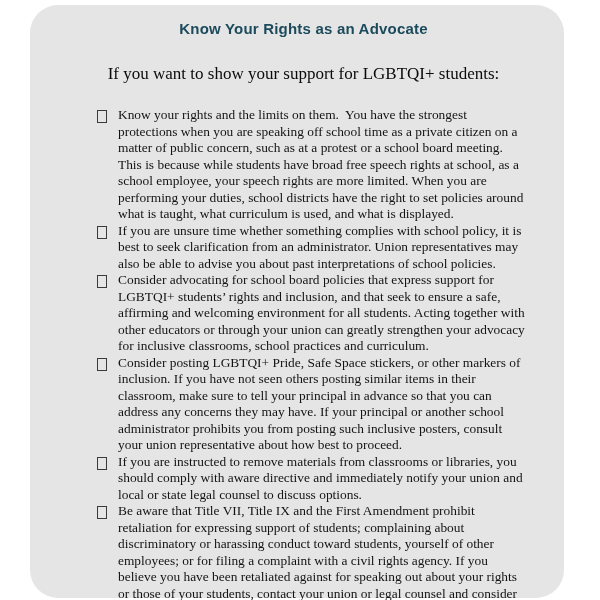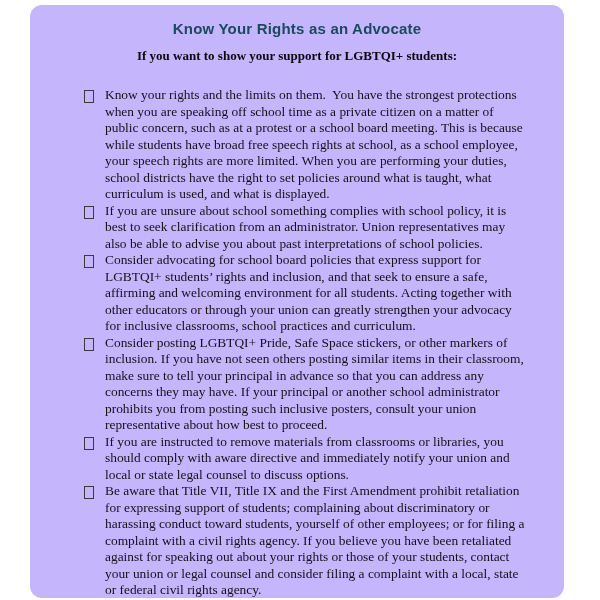--- a/index.html
+++ b/index.html
@@ -10,39 +10,40 @@
     background: #ffffff;
     overflow: hidden;
     font-family: "Liberation Serif", serif;
   }
   .card {
     position: absolute;
     left: 30px;
     top: 5px;
     width: 534px;
     height: 593px;
-    background: #c4b5fd;
-    border-radius: 12px;
+    background: #e5e5e5;
+    border-radius: 28px;
     box-sizing: border-box;
+    padding-left: 13px;
   }
   .title {
     margin-top: 15px;
     text-align: center;
     font-family: "Liberation Sans", sans-serif;
     font-weight: bold;
     font-size: 15px;
     color: #1b4a5c;
     letter-spacing: 0.2px;
   }
   .subtitle {
-    margin-top: 11px;
+    margin-top: 27px;
     text-align: center;
     font-family: "Liberation Serif", serif;
-    font-weight: bold;
-    font-size: 13px;
+    font-weight: normal;
+    font-size: 17px;
     color: #0b0b0b;
   }
   ul.rights-list {
     list-style: none;
     margin: 23px 0 16px 0;
     padding: 0 36px 0 54px;
   }
   ul.rights-list li {
     display: flex;
     align-items: flex-start;
@@ -71,21 +72,21 @@
 <div class="card">
   <div class="title">Know Your Rights as an Advocate</div>
   <div class="subtitle">If you want to show your support for LGBTQI+ students:</div>
   <ul class="rights-list">
     <li>
       <span class="checkbox"></span>
       <span class="item-text">Know your rights and the limits on them.  You have the strongest protections when you are speaking off school time as a private citizen on a matter of public concern, such as at a protest or a school board meeting. This is because while students have broad free speech rights at school, as a school employee, your speech rights are more limited. When you are performing your duties, school districts have the right to set policies around what is taught, what curriculum is used, and what is displayed.</span>
     </li>
     <li>
       <span class="checkbox"></span>
-      <span class="item-text">If you are unsure about school something complies with school policy, it is best to seek clarification from an administrator. Union representatives may also be able to advise you about past interpretations of school policies.</span>
+      <span class="item-text">If you are unsure time whether something complies with school policy, it is best to seek clarification from an administrator. Union representatives may also be able to advise you about past interpretations of school policies.</span>
     </li>
     <li>
       <span class="checkbox"></span>
       <span class="item-text">Consider advocating for school board policies that express support for LGBTQI+ students’ rights and inclusion, and that seek to ensure a safe, affirming and welcoming environment for all students. Acting together with other educators or through your union can greatly strengthen your advocacy for inclusive classrooms, school practices and curriculum.</span>
     </li>
     <li>
       <span class="checkbox"></span>
       <span class="item-text">Consider posting LGBTQI+ Pride, Safe Space stickers, or other markers of inclusion. If you have not seen others posting similar items in their classroom, make sure to tell your principal in advance so that you can address any concerns they may have. If your principal or another school administrator prohibits you from posting such inclusive posters, consult your union representative about how best to proceed.</span>
     </li>
     <li>

